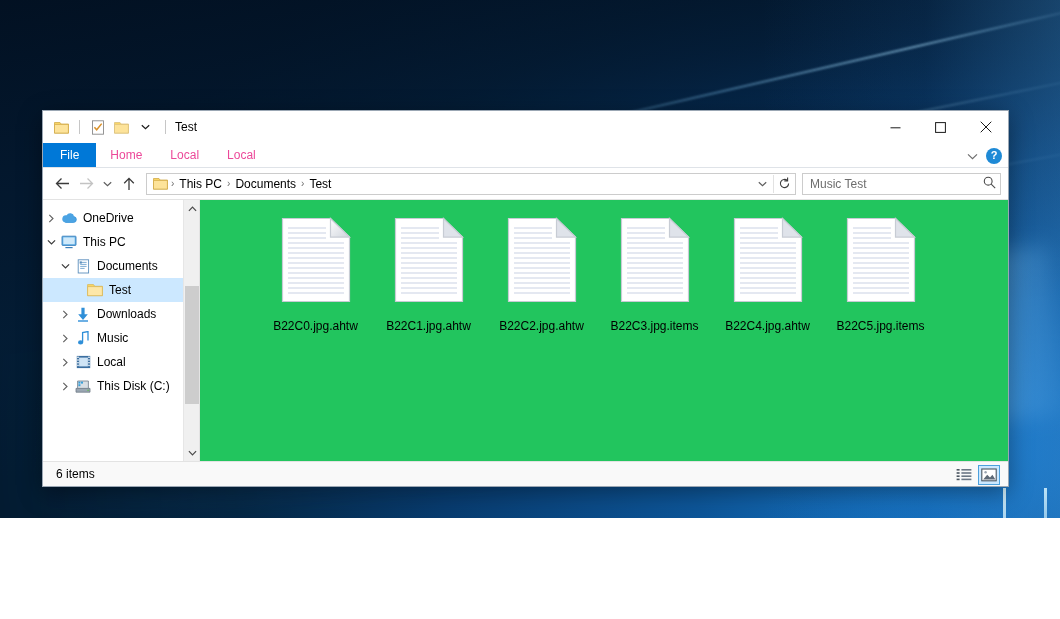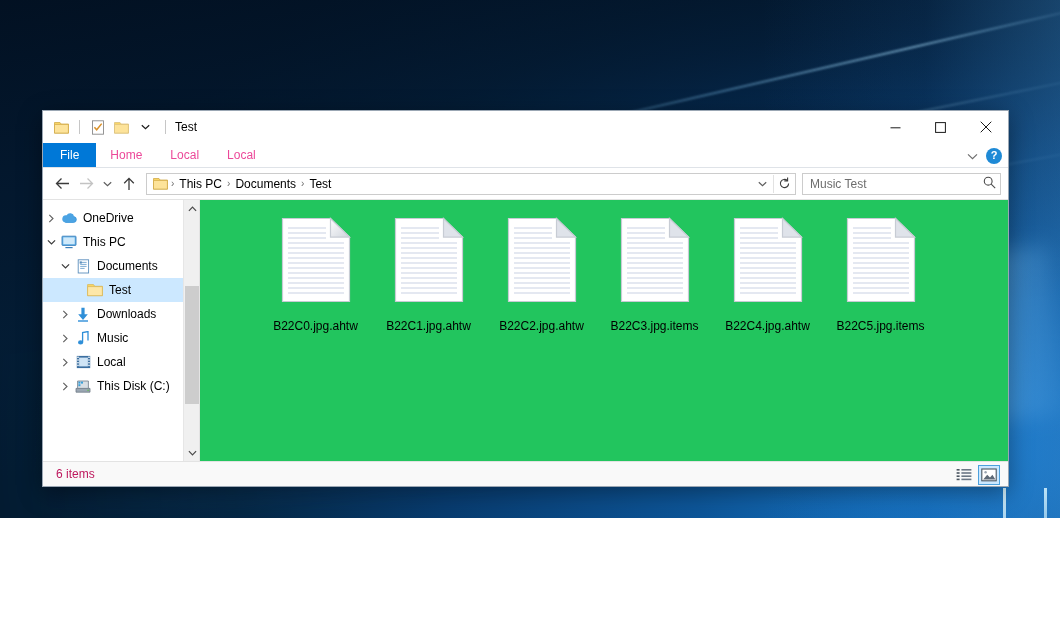--- a/index.html
+++ b/index.html
@@ -260,21 +260,21 @@
 
   
   .statusbar {
     height: 25px; min-height: 25px;
     display: flex; align-items: center;
     border-top: 1px solid #e3e3e3;
     background: #f9f9f9;
     padding: 0 6px 0 13px;
     position: relative;
   }
-  .status-text { font-size: 12px; color: #be185d; }
+  .status-text { font-size: 12px; color: #000000; }
   .viewbtns {
     position: absolute; right: 8px; top: 0;
     height: 25px; display: flex; align-items: center; gap: 3px;
   }
   .viewbtn {
     width: 22px; height: 20px;
     display: flex; align-items: center; justify-content: center;
     border: 1px solid transparent;
   }
   .viewbtn.active {

